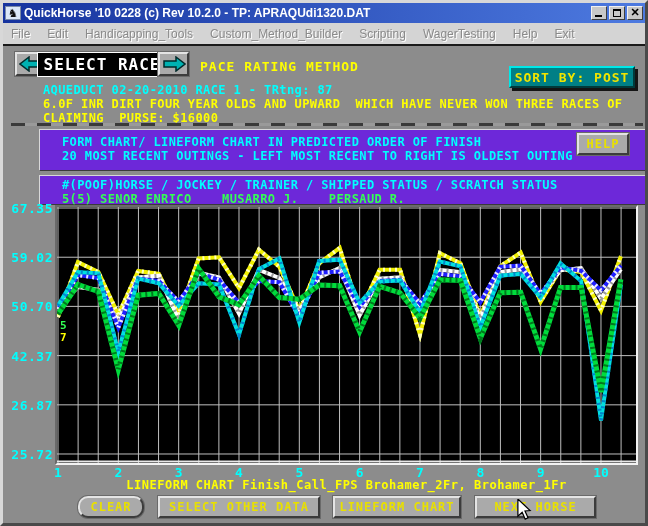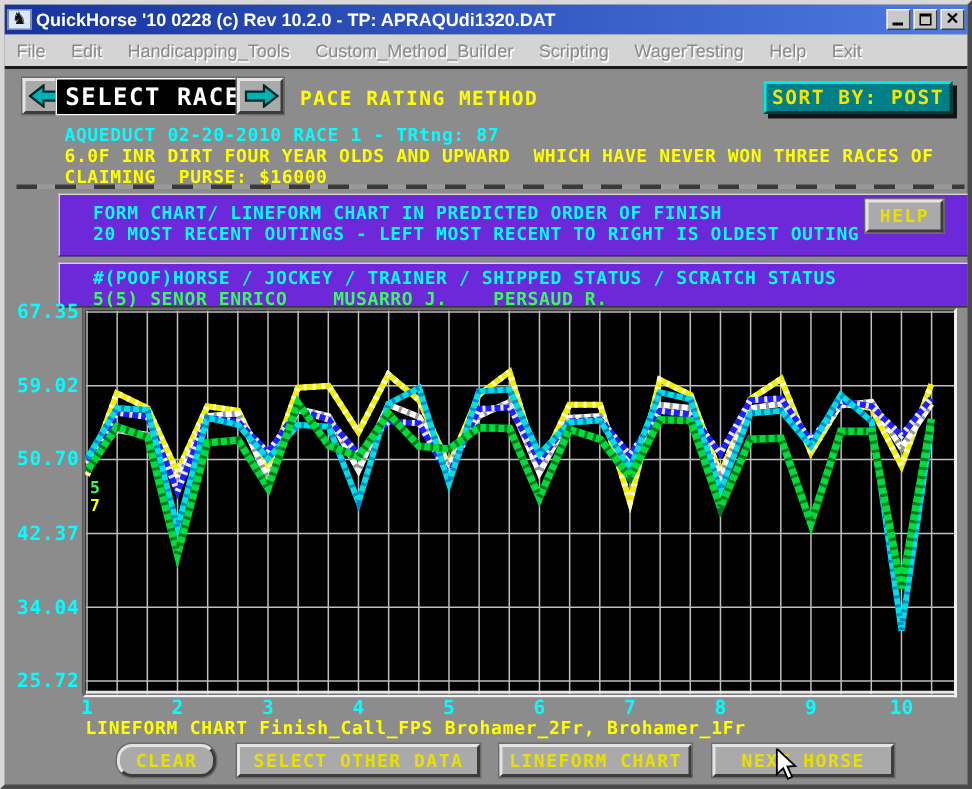--- a/index.html
+++ b/index.html
@@ -36,34 +36,34 @@
     box-shadow:0 0 0 1px #6a6a6a;color:#e8e000;font-weight:bold;font-size:12px;
     letter-spacing:1px;text-align:center;font-family:"DejaVu Sans Mono",monospace;
     display:flex;align-items:center;justify-content:center;cursor:default;}
   
   .select-race-inner{background:#000;border:1px solid #fff;color:#fff;font-weight:bold;
     font-size:16px;letter-spacing:1px;padding:2px 6px;white-space:nowrap;}
   .pace-label{color:#ffff00;font-weight:bold;font-size:13px;letter-spacing:1px;}
   .sortby{background:#007f86;border-top:2px solid #00e8e8;border-left:2px solid #00e8e8;
     border-right:2px solid #013a3a;border-bottom:2px solid #013a3a;
     box-shadow:3px 3px 0 #141414;color:#f0e400;font-weight:bold;font-size:13px;
-    letter-spacing:1px;display:flex;align-items:center;justify-content:center;}
+    letter-spacing:1px;display:flex;align-items:center;justify-content:center;margin-top:12px;}
   .race-line{font-weight:bold;font-size:12px;letter-spacing:0.4px;white-space:pre;}
   .cyan{color:#00ffff;} .yellow{color:#ffff00;} .green{color:#33ff55;}
   .divider{height:3px;background:repeating-linear-gradient(to right,#3a3a3a 0 14px,#9a9a9a 14px 26px);}
   .blackpanel{background:#6d28d9;border-top:1px solid #d8d8d8;border-left:1px solid #d8d8d8;
     border-right:1px solid #3a3a3a;border-bottom:1px solid #3a3a3a;padding:5px 0 0 22px;margin-left:28px;}
   .bp-line{font-weight:bold;font-size:12px;letter-spacing:0.4px;white-space:pre;line-height:14px;}
   
   .plot-frame{border-top:2px solid #6a6a6a;border-left:2px solid #6a6a6a;
     border-right:2px solid #f2f2f2;border-bottom:2px solid #f2f2f2;background:#000;}
   .ytick{position:absolute;right:0;color:#00ffff;font-weight:bold;font-size:13px;letter-spacing:0.5px;}
   .xtick{position:absolute;color:#00ffff;font-weight:bold;font-size:13px;text-align:center;width:20px;}
   .caption{color:#ffff00;font-weight:bold;font-size:12px;letter-spacing:0.5px;
-    text-align:left;white-space:pre;}
+    text-align:center;white-space:pre;}
   .cursor-svg{z-index:50;}
 </style>
 </head>
 <body>
 
 <div class="window">
 
   <div class="abs titlebar">
     <div class="app-icon">♞</div>
     <div class="title-text">QuickHorse '10 0228 (c) Rev 10.2.0 - TP: APRAQUdi1320.DAT</div>
@@ -121,21 +121,21 @@
   <div class="abs blackpanel" style="left:8px;top:172px;width:632px;height:30px;padding-top:2px;">
     <div class="bp-line cyan">#(POOF)HORSE / JOCKEY / TRAINER / SHIPPED STATUS / SCRATCH STATUS</div>
     <div class="bp-line green">5(5) SENOR ENRICO    MUSARRO J.    PERSAUD R.</div>
   </div>
 
   <div class="abs" id="ylabels" style="left:4px;top:204px;width:46px;height:256px;">
       <div class="ytick" style="top: -5.99547px;">67.35</div>
       <div class="ytick" style="top: 43.2265px;">59.02</div>
       <div class="ytick" style="top: 92.3894px;">50.70</div>
       <div class="ytick" style="top: 141.611px;">42.37</div>
-      <div class="ytick" style="top: 190.833px;">34.04</div>
+      <div class="ytick" style="top: 190.833px;">26.87</div>
       <div class="ytick" style="top: 239.996px;">25.72</div>
     </div>
   <div class="abs plot-frame" style="left:52px;top:202px;width:583px;height:260px;"></div>
   <div class="abs" id="plot" style="left:54px;top:204px;width:579px;height:256px;"><svg width="579" height="256">
         <line x1="1" y1="0" x2="1" y2="256" stroke="#bfbfbf" stroke-width="1"></line>
         <line x1="21.109999999999996" y1="0" x2="21.109999999999996" y2="256" stroke="#bfbfbf" stroke-width="1"></line>
         <line x1="41.21999999999999" y1="0" x2="41.21999999999999" y2="256" stroke="#bfbfbf" stroke-width="1"></line>
         <line x1="61.329999999999984" y1="0" x2="61.329999999999984" y2="256" stroke="#bfbfbf" stroke-width="1"></line>
         <line x1="81.43999999999998" y1="0" x2="81.43999999999998" y2="256" stroke="#bfbfbf" stroke-width="1"></line>
         <line x1="101.54999999999998" y1="0" x2="101.54999999999998" y2="256" stroke="#bfbfbf" stroke-width="1"></line>

